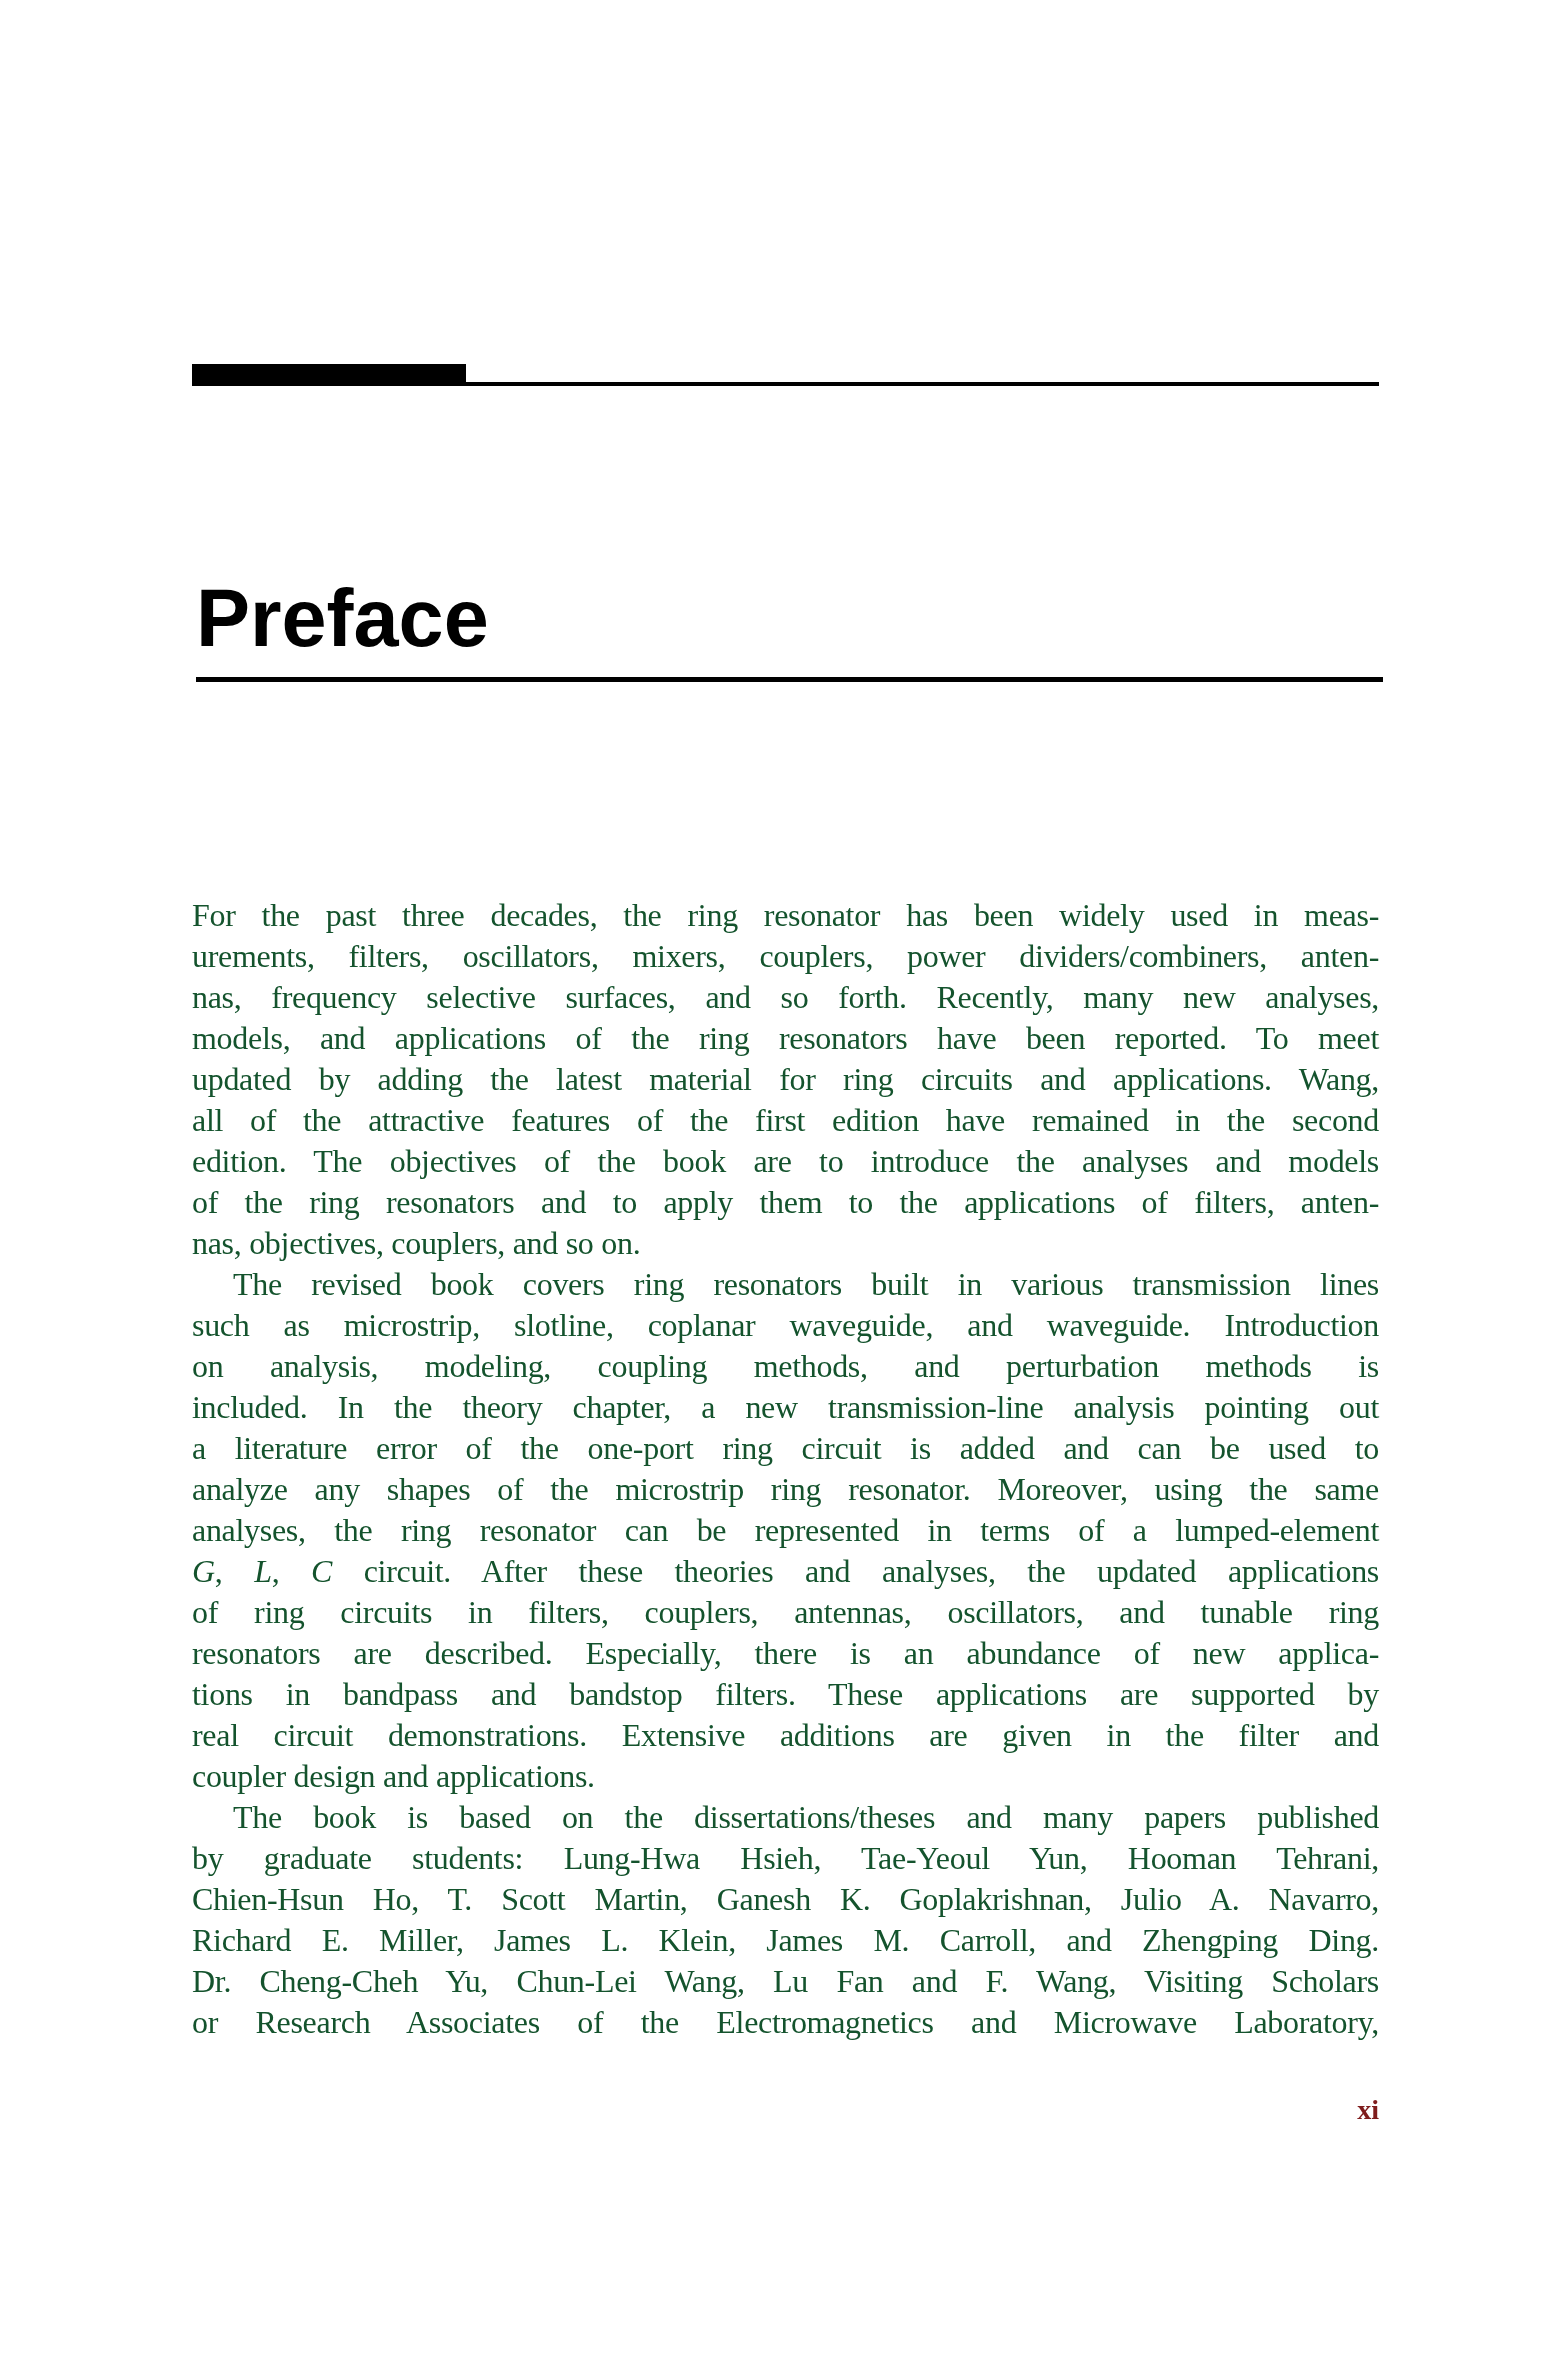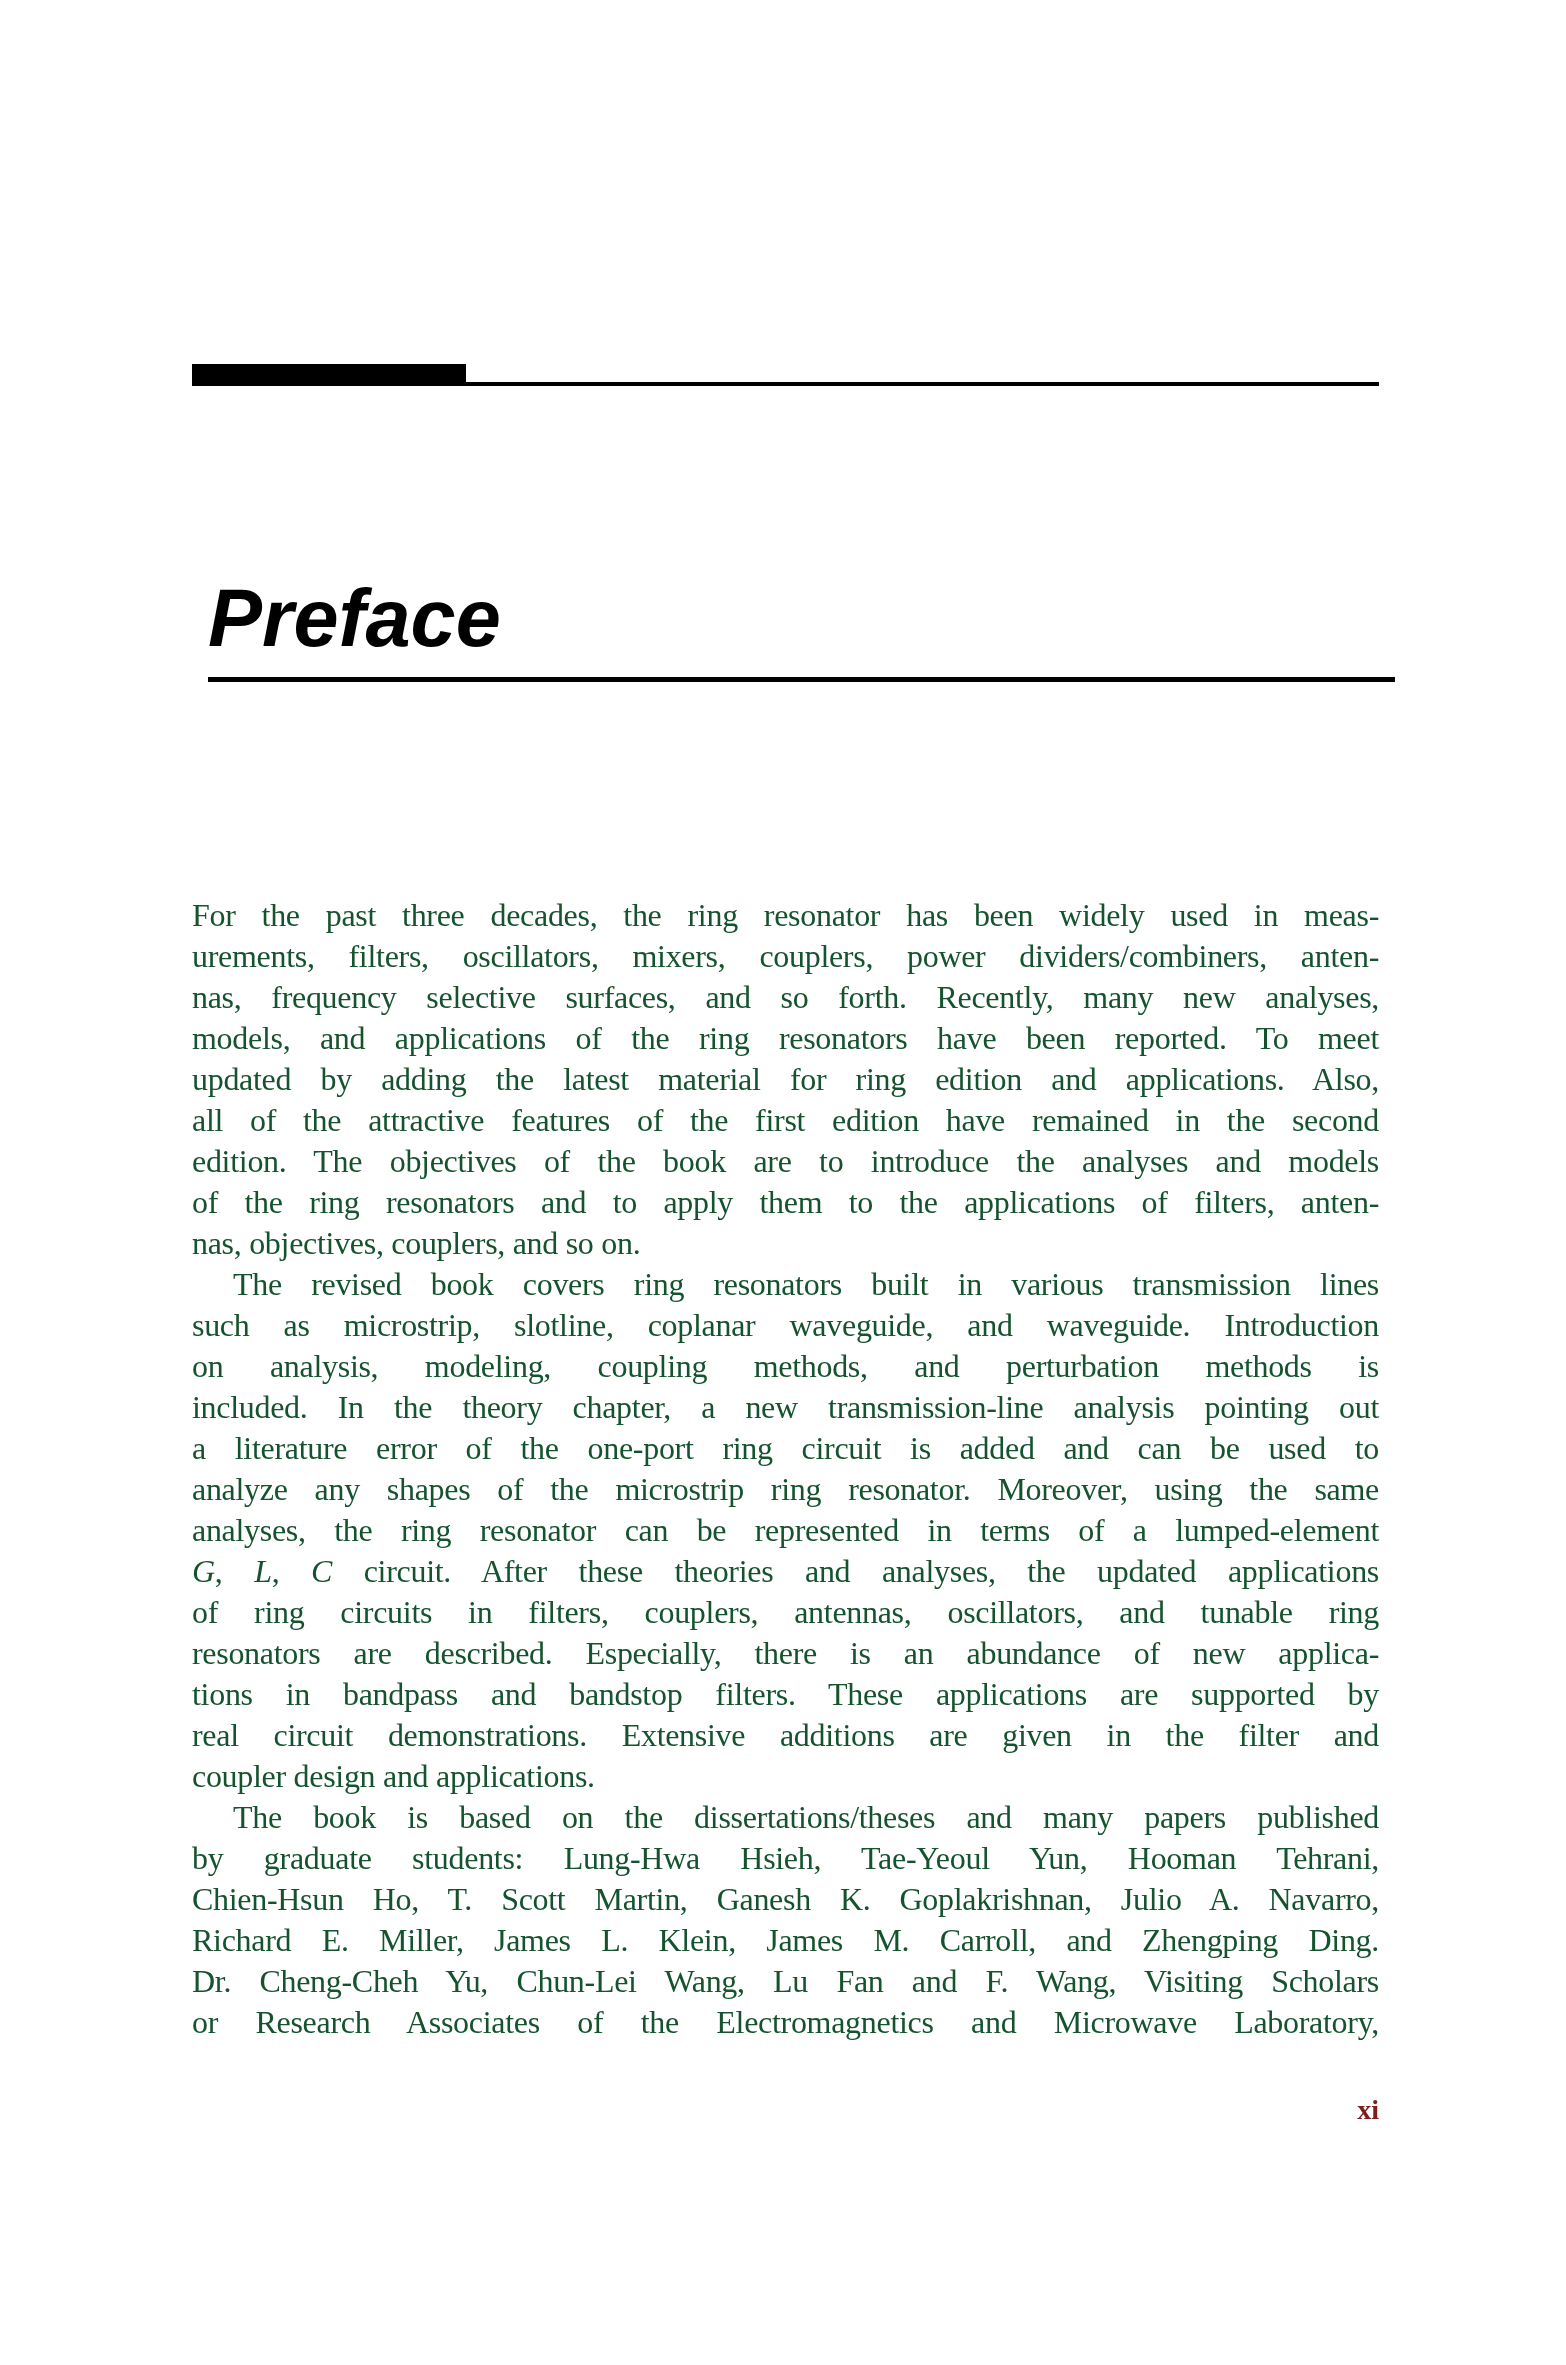--- a/index.html
+++ b/index.html
@@ -37,24 +37,23 @@
     position: absolute;
     left: 0;
     right: 0;
     bottom: 0;
     height: 4.3px;
     background: #000000;
   }
   
   .title-block {
     position: absolute;
-    left: 208px;
+    left: 196px;
     top: 573px;
     width: 1187px;
-    font-style: italic;
   }
   .page-title {
     margin: 0;
     font-family: "Liberation Sans", sans-serif;
     font-weight: bold;
     font-size: 81px;
     line-height: 1.12;
     color: #000000;
   }
   .title-rule {
@@ -112,21 +111,21 @@
     <div class="title-rule"></div>
   </div>
 
   <div class="body-text">
 
   <div class="paragraph">
         <div class="line">For the past three decades, the ring resonator has been widely used in meas-</div>
         <div class="line">urements, filters, oscillators, mixers, couplers, power dividers/combiners, anten-</div>
         <div class="line">nas, frequency selective surfaces, and so forth. Recently, many new analyses,</div>
         <div class="line">models, and applications of the ring resonators have been reported. To meet</div>
-        <div class="line">updated by adding the latest material for ring edition and applications. Also,</div>
+        <div class="line">updated by adding the latest material for ring circuits and applications. Wang,</div>
         <div class="line">all of the attractive features of the first edition have remained in the second</div>
         <div class="line">edition. The objectives of the book are to introduce the analyses and models</div>
         <div class="line">of the ring resonators and to apply them to the applications of filters, anten-</div>
         <div class="line line-last">nas, objectives, couplers, and so on.</div>
       </div>
       <div class="paragraph">
         <div class="line line-indent">The revised book covers ring resonators built in various transmission lines</div>
         <div class="line">such as microstrip, slotline, coplanar waveguide, and waveguide. Introduction</div>
         <div class="line">on analysis, modeling, coupling methods, and perturbation methods is</div>
         <div class="line">included. In the theory chapter, a new transmission-line analysis pointing out</div>

